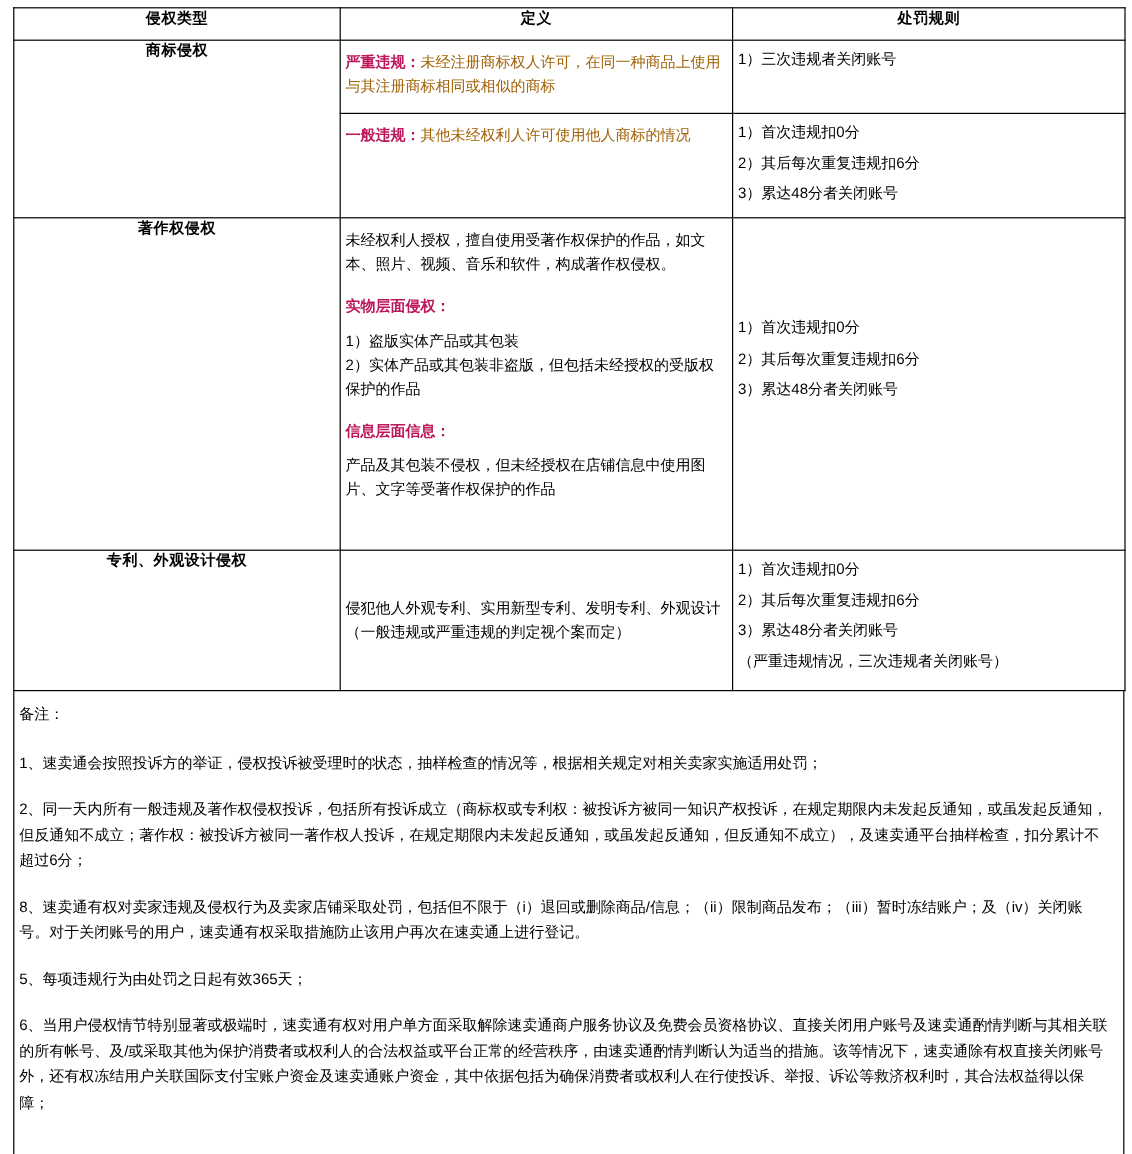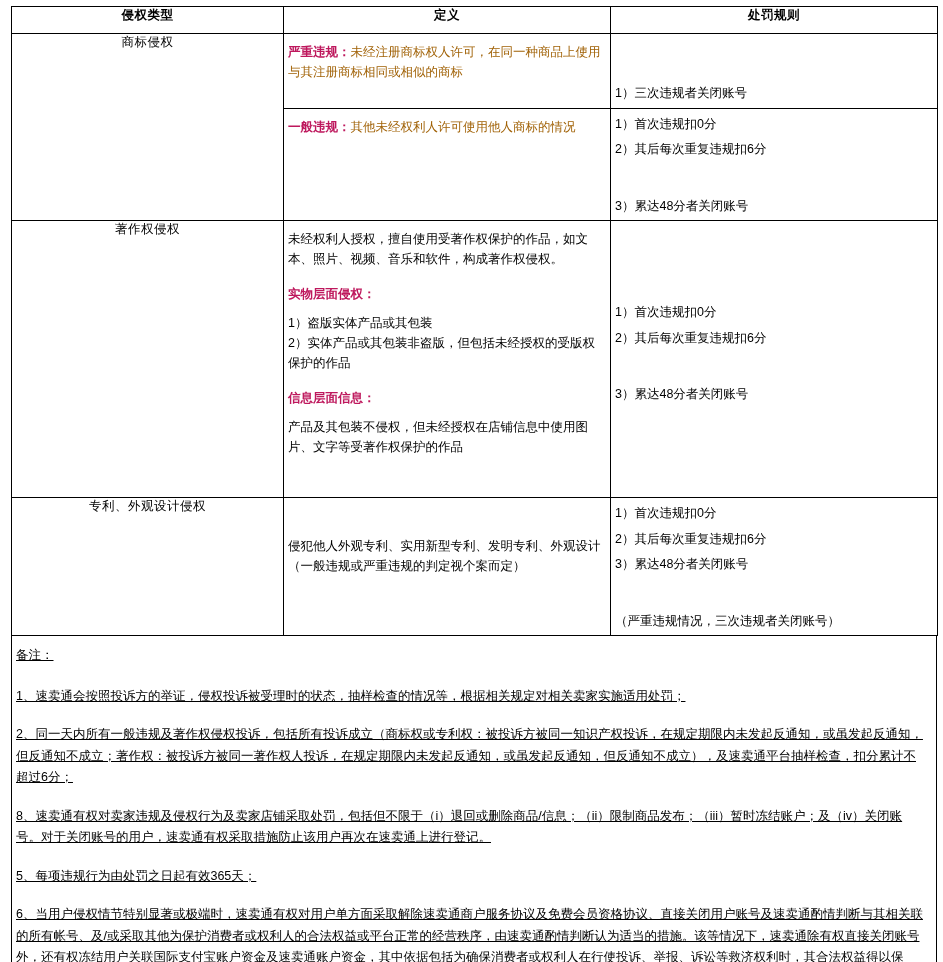--- a/index.html
+++ b/index.html
@@ -41,62 +41,61 @@
     font-weight: bold;
     height: 26px;
     vertical-align: middle;
     font-size: 12.5px;
     letter-spacing: 0.5px;
   }
 
   .type-cell {
     text-align: center;
     vertical-align: middle;
-    font-weight: normal;
+    font-weight: bold;
     font-size: 12.5px;
     letter-spacing: 0.5px;
   }
   .red {
     color: #be185d;
     font-weight: bold;
   }
   .blk { color: #a16207; }
   .para {
     margin: 0 0 0 0;
     line-height: 1.62;
   }
   .gap-sm { height: 9px; }
   .gap-md { height: 14px; }
   .rule-line {
     line-height: 1.0;
     margin-bottom: 13px;
     white-space: nowrap;
   }
-  .rule-line:last-child { margin-bottom: 0; margin-top: 44px; }
+  .rule-line:last-child { margin-bottom: 0; }
 
   .rule-cell-inner { padding: 9px 4px 8px 4px; }
   .def-cell-inner  { padding: 8px 6px 8px 4px; }
 
   
   .sub-top { height: 44px; }
   .sub-bot { height: 70px; }
 
   .notes {
     width: 926px;
     box-sizing: border-box;
     border: 1px solid #000000;
     border-top: none;
     font-size: 12.5px;
     padding: 9px 10px 10px 4px;
     height: 432px;
   }
   .note {
     line-height: 1.72;
     margin: 0 1px 17px 0;
-    text-decoration: underline;
   }
   .note.first { margin-bottom: 19px; }
   .note:last-child { margin-bottom: 0; }
 </style>
 </head>
 <body>
 
 <div class="page">
 
   <table class="rules">

